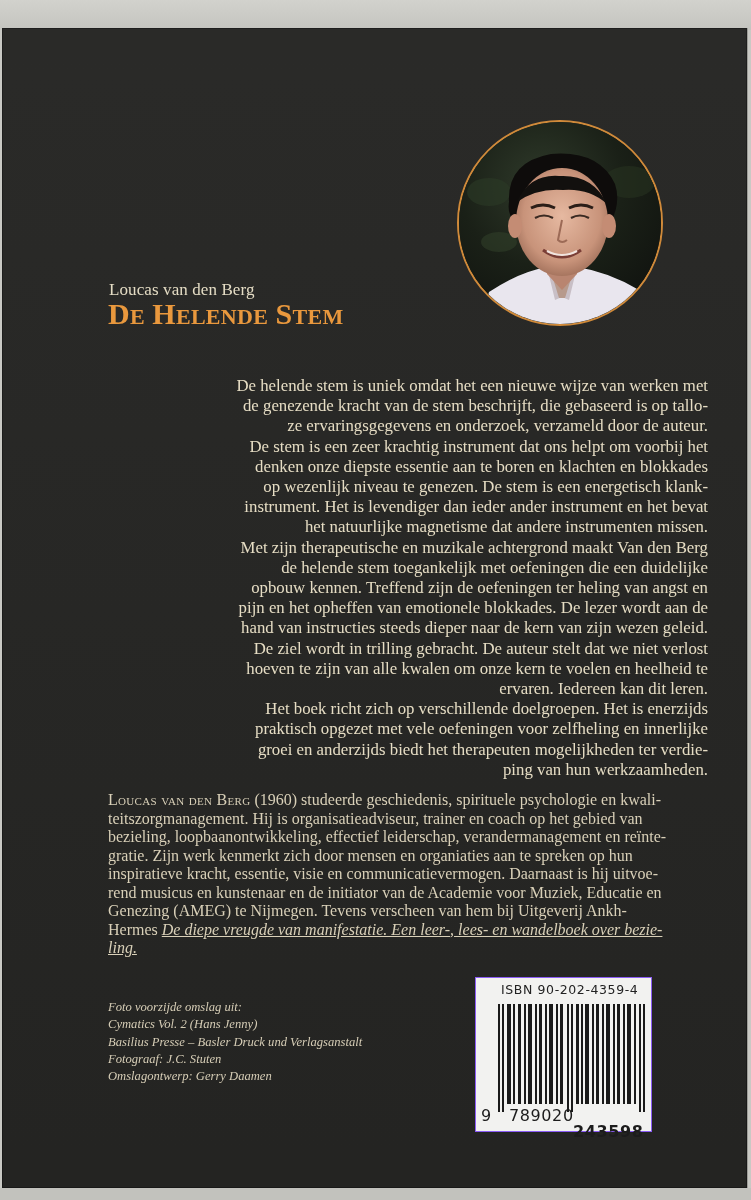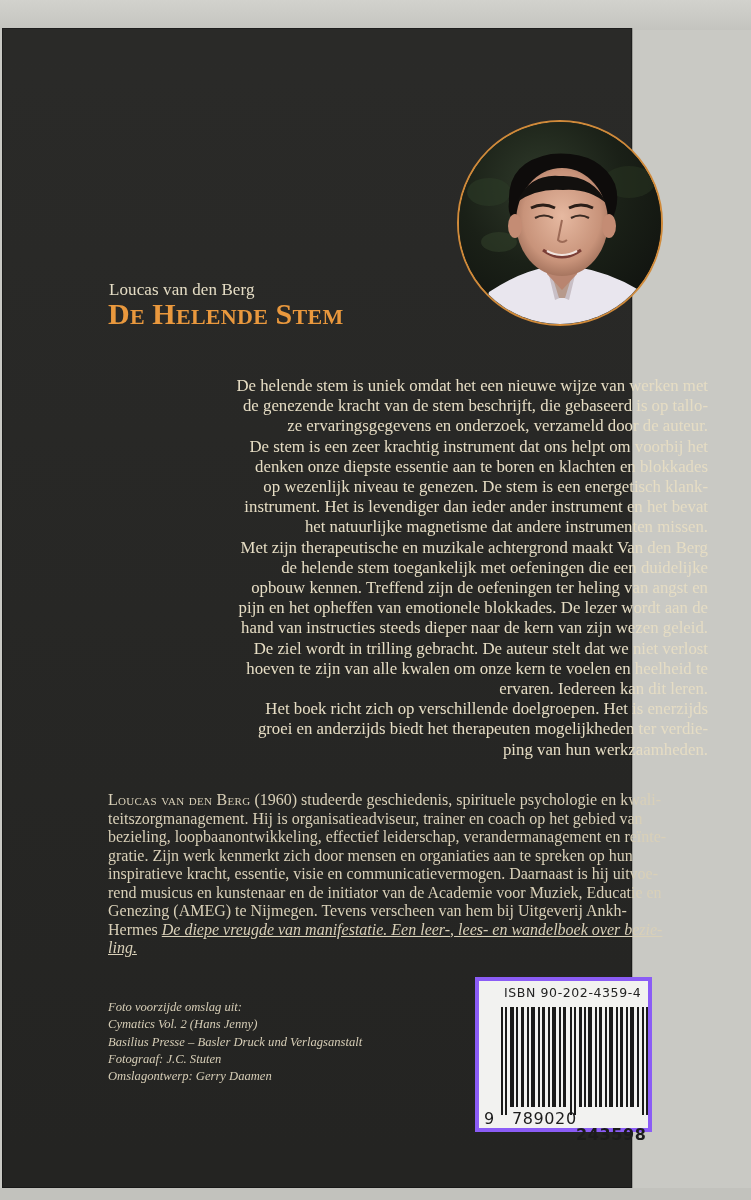--- a/index.html
+++ b/index.html
@@ -23,21 +23,21 @@
     .page-bg-bottom {
       position: absolute;
       left: 0; top: 1188px;
       width: 751px; height: 12px;
       background: #c2c2bd;
     }
     .cover {
       position: absolute;
       left: 2px;
       top: 28px;
-      width: 630px;
+      width: 745px;
       height: 1160px;
       background: #262624;
       box-shadow: inset 0 0 0 1px #1a1a19, 1px 0 0 #9d9d98;
     }
     .cover::before {
       content: "";
       position: absolute;
       left: 0; right: 0; top: 0; bottom: 0;
       background: linear-gradient(180deg, rgba(255,255,255,0.02), rgba(0,0,0,0.06));
       pointer-events: none;
@@ -123,21 +123,21 @@
 
     
     .barcode-box {
       position: absolute;
       left: 475px;
       top: 977px;
       width: 177px;
       height: 155px;
       background: #f2f2f0;
       box-sizing: border-box;
-      border: 4px solid #8b5cf6;
+      border: 1px solid #8b5cf6;
     }
     .isbn-text {
       position: absolute;
       left: 25px;
       top: 4px;
       font-family: "DejaVu Sans", "Liberation Sans", sans-serif;
       font-size: 12.5px;
       color: #222;
       letter-spacing: 0.6px;
       white-space: nowrap;
@@ -237,20 +237,21 @@
     <span class="line">het natuurlijke magnetisme dat andere instrumenten missen.</span>
     <span class="line">Met zijn therapeutische en muzikale achtergrond maakt Van den Berg</span>
     <span class="line">de helende stem toegankelijk met oefeningen die een duidelijke</span>
     <span class="line">opbouw kennen. Treffend zijn de oefeningen ter heling van angst en</span>
     <span class="line">pijn en het opheffen van emotionele blokkades. De lezer wordt aan de</span>
     <span class="line">hand van instructies steeds dieper naar de kern van zijn wezen geleid.</span>
     <span class="line">De ziel wordt in trilling gebracht. De auteur stelt dat we niet verlost</span>
     <span class="line">hoeven te zijn van alle kwalen om onze kern te voelen en heelheid te</span>
     <span class="line">ervaren. Iedereen kan dit leren.</span>
     <span class="line">Het boek richt zich op verschillende doelgroepen. Het is enerzijds</span>
+    <span class="line">praktisch opgezet met vele oefeningen voor zelfheling en innerlijke</span>
     <span class="line">groei en anderzijds biedt het therapeuten mogelijkheden ter verdie-</span>
     <span class="line">ping van hun werkzaamheden.</span>
   </div>
 
   <div class="bio">
     <span class="line"><span class="sc-name">Loucas van den Berg</span><span> (1960) studeerde geschiedenis, spirituele psychologie en kwali-</span></span>
     <span class="line">teitszorgmanagement. Hij is organisatieadviseur, trainer en coach op het gebied van</span>
     <span class="line">bezieling, loopbaanontwikkeling, effectief leiderschap, verandermanagement en reïnte-</span>
     <span class="line">gratie. Zijn werk kenmerkt zich door mensen en organiaties aan te spreken op hun</span>
     <span class="line">inspiratieve kracht, essentie, visie en communicatievermogen. Daarnaast is hij uitvoe-</span>

